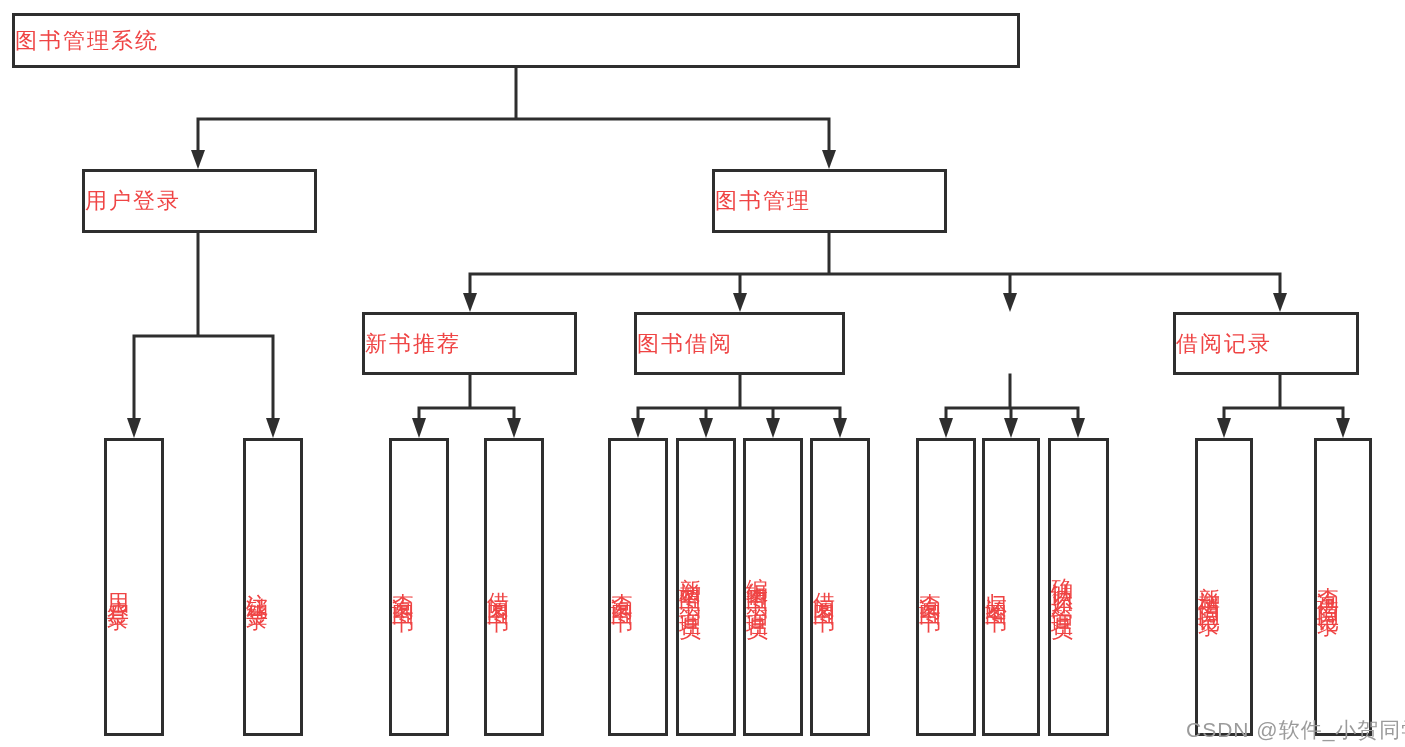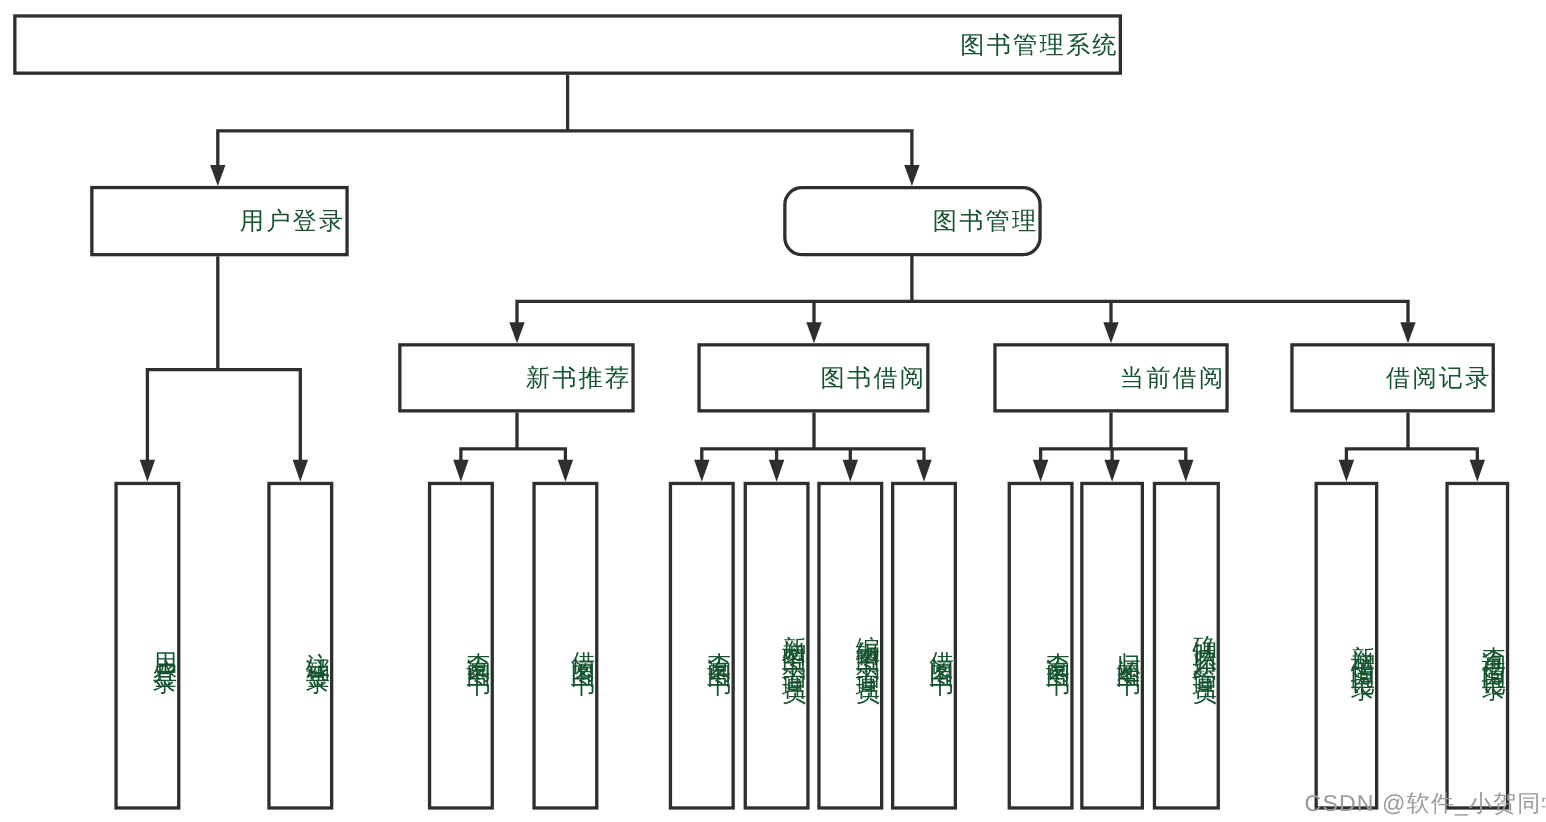--- a/index.html
+++ b/index.html
@@ -16,22 +16,22 @@
     left: 0; top: 0;
     z-index: 1;
   }
   .box {
     position: absolute;
     box-sizing: border-box;
     background: #ffffff;
     border: 3px solid #2e2e2e;
     display: flex;
     align-items: center;
-    justify-content: flex-end;
-    color: #14532d;
+    justify-content: flex-start;
+    color: #ef4444;
     z-index: 2;
   }
   .box .lbl {
     font-size: 22px;
     letter-spacing: 2px;
     white-space: nowrap;
   }
   .leaf .lbl {
     writing-mode: vertical-rl;
     text-orientation: mixed;
@@ -103,32 +103,29 @@
     </g>
   </svg>
 
   <div class="box" style="left:12px; top:13px; width:1008px; height:55px;">
     <span class="lbl">图书管理系统</span>
   </div>
 
   <div class="box" style="left:82px; top:169px; width:235px; height:64px;">
     <span class="lbl">用户登录</span>
   </div>
-  <div class="box" style="left:712px; top:169px; width:235px; height:64px;border-radius:17px;">
+  <div class="box" style="left:712px; top:169px; width:235px; height:64px;">
     <span class="lbl">图书管理</span>
   </div>
 
   <div class="box" style="left:362px; top:312px; width:215px; height:63px;">
     <span class="lbl">新书推荐</span>
   </div>
   <div class="box" style="left:634px; top:312px; width:211px; height:63px;">
     <span class="lbl">图书借阅</span>
-  </div>
-  <div class="box" style="left:903px; top:312px; width:214px; height:63px;">
-    <span class="lbl">当前借阅</span>
   </div>
   <div class="box" style="left:1173px; top:312px; width:186px; height:63px;">
     <span class="lbl">借阅记录</span>
   </div>
 
   <div class="box leaf" style="left:104px; top:438px; width:60px; height:298px;">
     <span class="lbl">用户登录</span>
   </div>
   <div class="box leaf" style="left:243px; top:438px; width:60px; height:298px;">
     <span class="lbl">注销登录</span>

